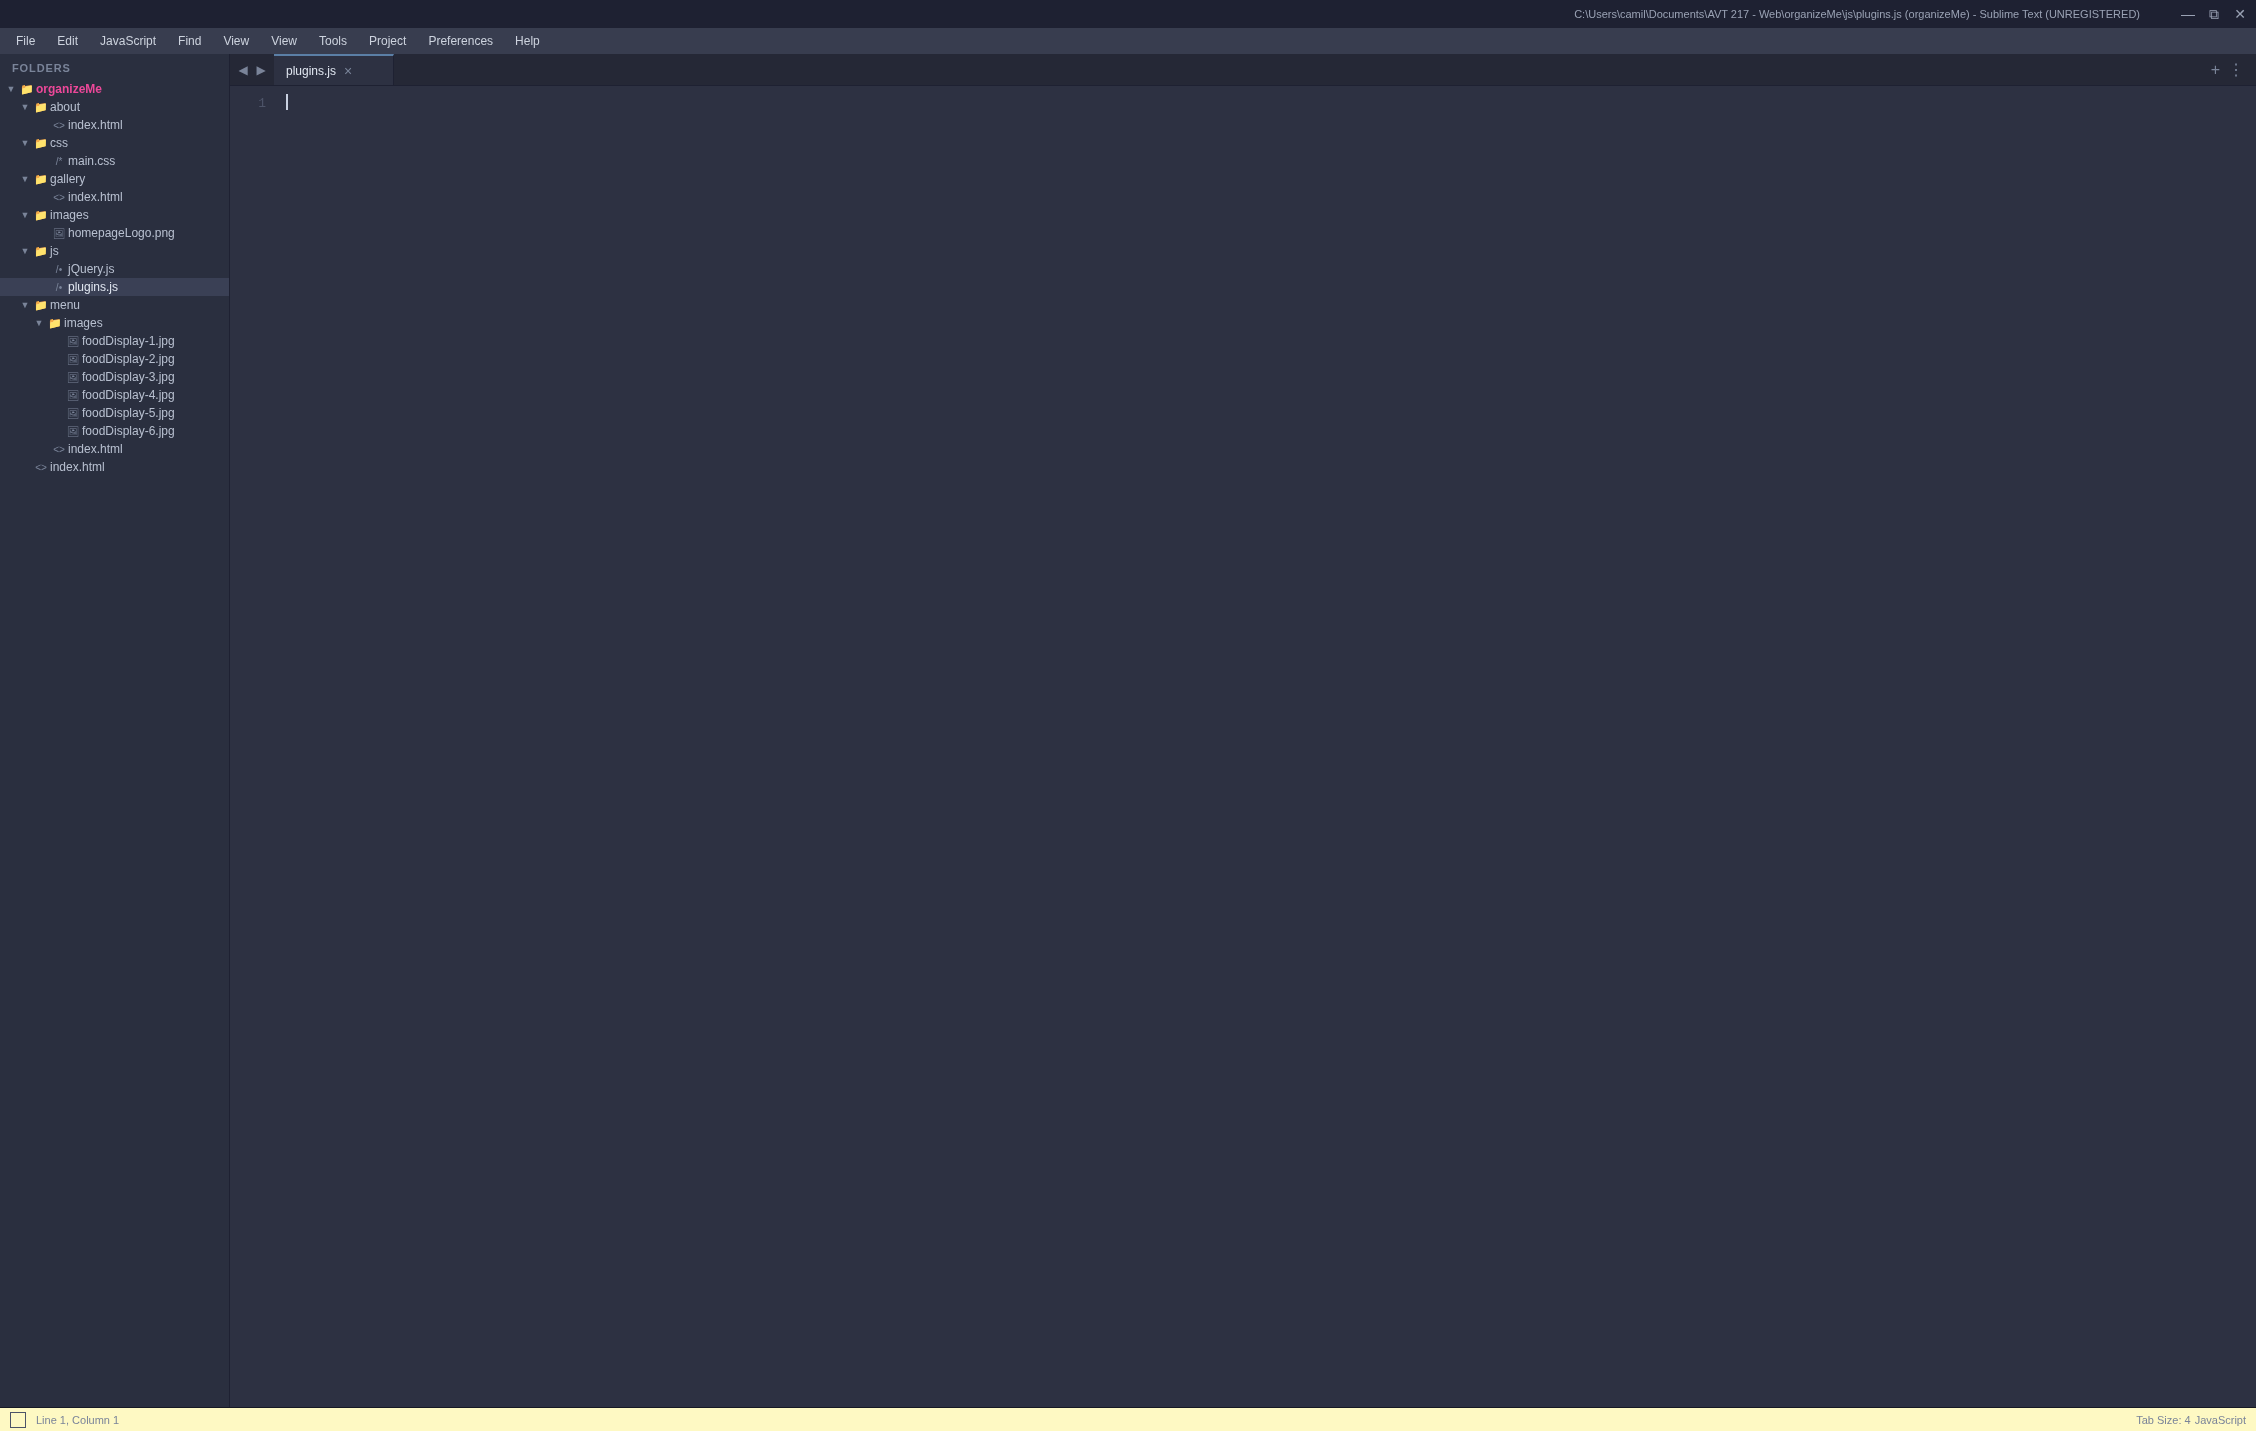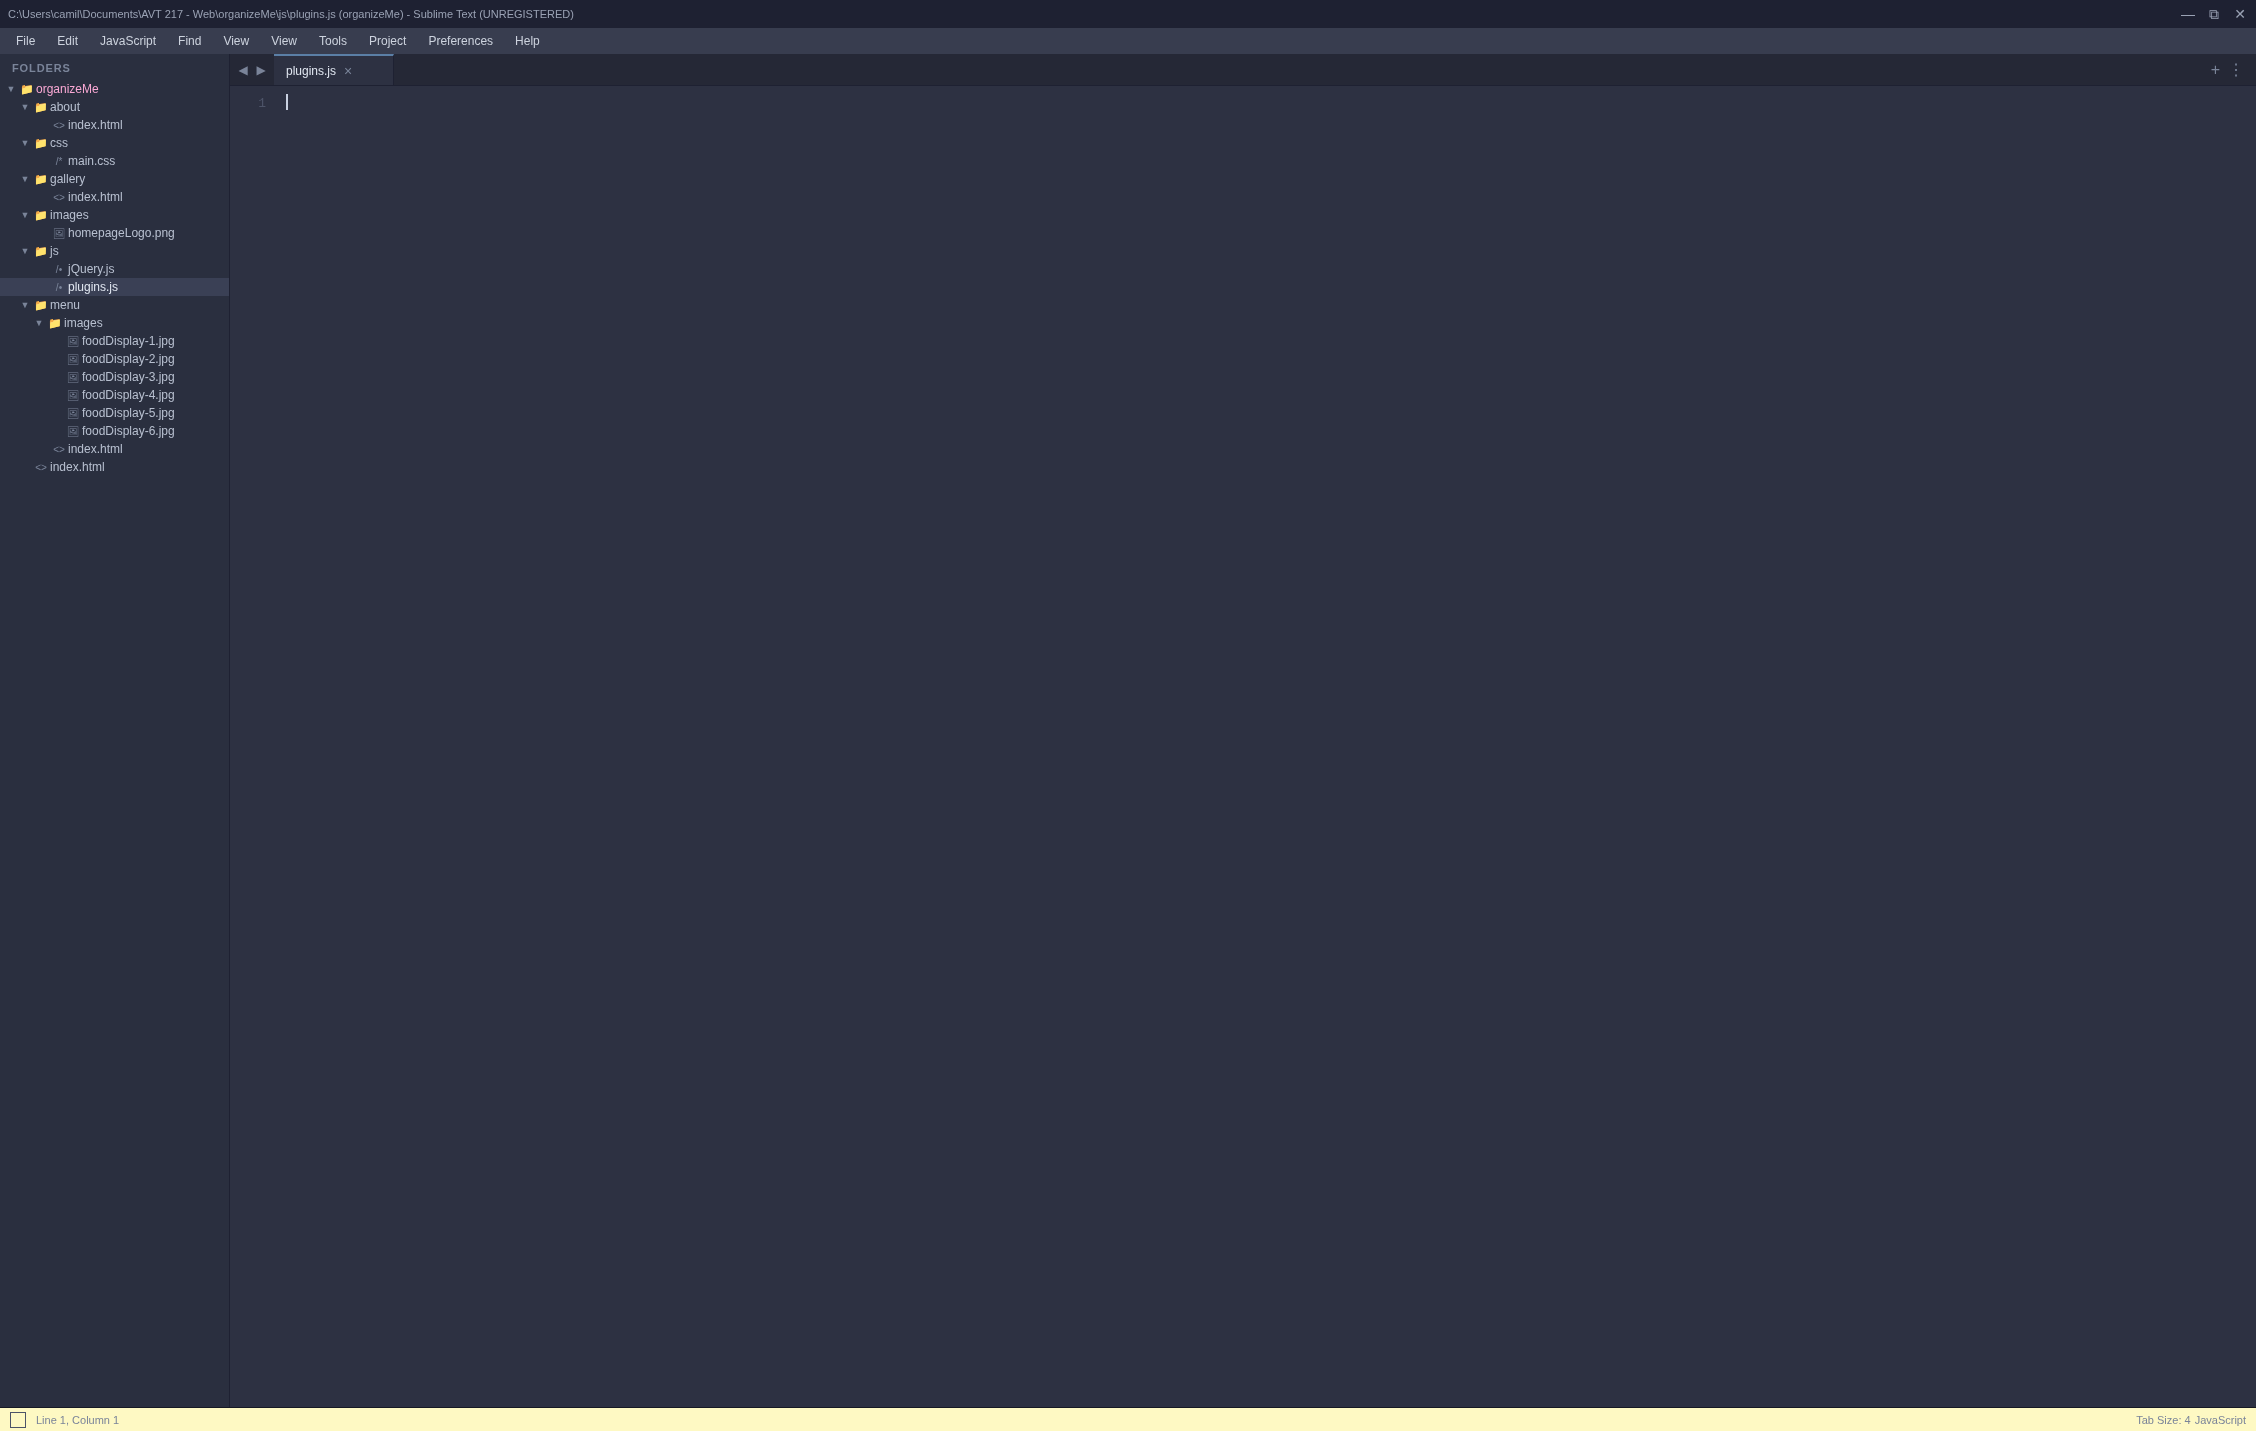--- a/index.html
+++ b/index.html
@@ -18,21 +18,22 @@
     
     #titlebar {
       background: #1e2132;
       color: #9aa2b4;
       height: 28px;
       display: flex;
       align-items: center;
       padding: 0 8px;
       font-size: 11px;
       user-select: none;
-      justify-content: space-between;
+      justify-content: flex-end;
+      gap: 40px;
     }
     #titlebar-controls {
       display: flex;
       gap: 10px;
     }
     .titlebar-btn {
       width: 16px;
       height: 16px;
       display: flex;
       align-items: center;
@@ -289,21 +290,21 @@
 </div>
 
 <div id="main">
 
   <div id="sidebar">
     <div id="sidebar-header">FOLDERS</div>
 
     <div class="tree-item" style="padding-left:4px;">
       <span class="arrow">▼</span>
       <span class="tree-icon folder-icon">📁</span>
-      <span class="tree-label" style="color:#f9a8d4;font-weight:400;">organizeMe</span>
+      <span class="tree-label" style="color:#ec4899;font-weight:700;">organizeMe</span>
     </div>
 
     <div class="tree-item" style="padding-left:18px;">
       <span class="arrow">▼</span>
       <span class="tree-icon folder-icon">📁</span>
       <span class="tree-label">about</span>
     </div>
     <div class="tree-item" style="padding-left:36px;">
       <span class="arrow" style="width:14px;display:inline-block;"></span>
       <span class="tree-icon file-html" style="font-size:10px;color:#7a8499;">&lt;&gt;</span>

